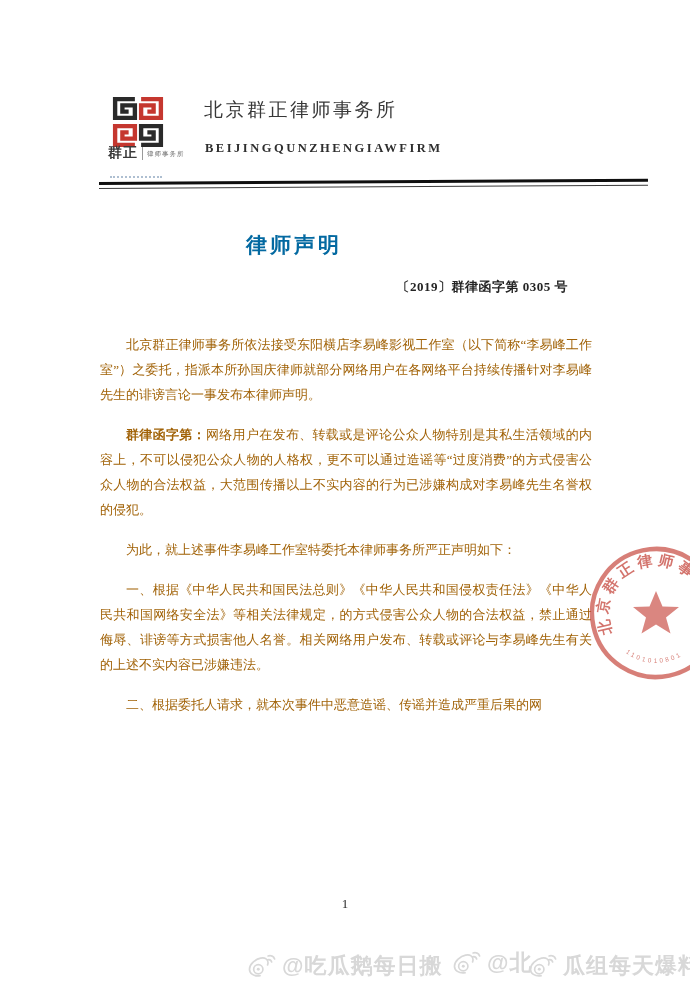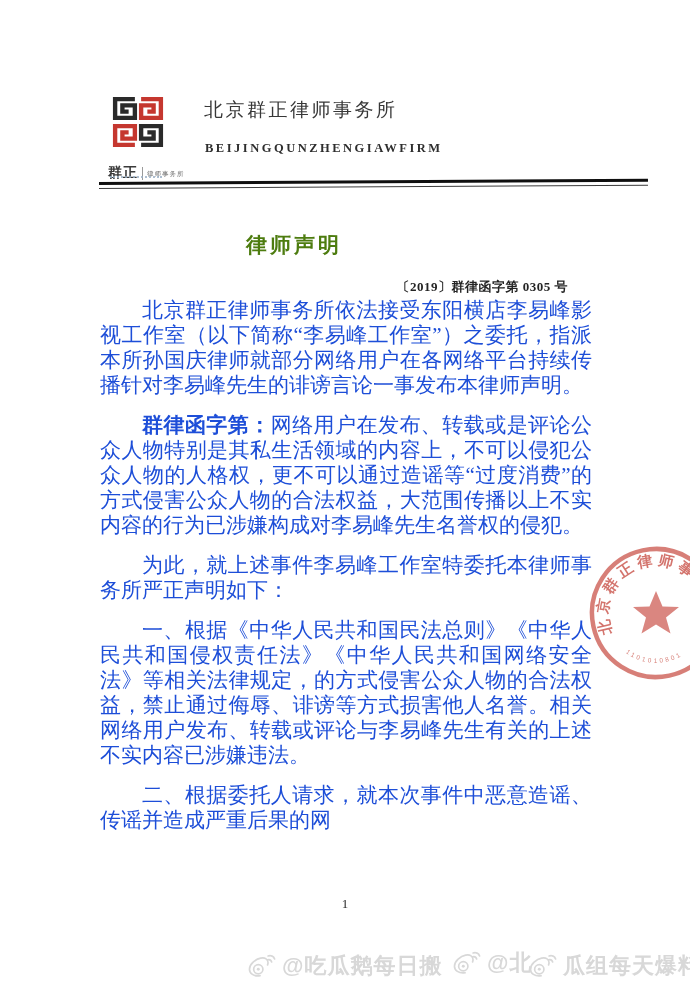--- a/index.html
+++ b/index.html
@@ -6,46 +6,46 @@
   .page{
     position:relative;
     width:690px;height:987px;
     background:#ffffff;
     overflow:hidden;
     font-family:"Liberation Serif","DejaVu Serif",serif;
     color:#1c1c1c;
   }
   
   .logo-mark{position:absolute;left:112px;top:96px;}
-  .logo-lockup{position:absolute;left:108px;top:164px;display:flex;align-items:center;gap:4px;}
+  .logo-lockup{position:absolute;left:108px;top:144px;display:flex;align-items:center;gap:4px;}
   .logo-cn{font-size:14px;font-weight:700;color:#3a3a3a;letter-spacing:1px;}
   .logo-div{width:1px;height:13px;background:#9a9a9a;}
   .logo-small{font-size:6.5px;color:#666;line-height:7px;letter-spacing:1px;}
   .logo-dots{position:absolute;left:110px;top:176px;width:52px;border-bottom:2px dotted #9ab0c6;opacity:.8;}
   .firm-cn{position:absolute;left:204px;top:97px;font-size:19px;letter-spacing:2.5px;color:#383838;}
   .firm-en{position:absolute;left:205px;top:141px;font-size:12.5px;letter-spacing:2.5px;color:#2e2e2e;font-weight:600;}
   .head-rule{
     position:absolute;left:99px;top:182px;width:549px;height:3px;
     border-top:3.5px solid #0f0f0f;border-bottom:1px solid #3c3c3c;
     transform:rotate(-0.35deg);transform-origin:left center;
   }
   
   .doc-title{
     position:absolute;left:0;top:231px;width:588px;
-    text-align:center;font-size:21px;font-weight:700;letter-spacing:3px;color:#4d7c0f;
+    text-align:center;font-size:21px;font-weight:700;letter-spacing:3px;color:#0369a1;
   }
   .doc-number{
     position:absolute;left:100px;top:278px;width:492px;
     text-align:right;padding-right:24px;box-sizing:border-box;
     font-size:13px;font-weight:700;color:#242424;letter-spacing:0.5px;
   }
   
   .body-text{
-    position:absolute;left:100px;top:298px;width:492px;
-    font-size:21px;line-height:25px;text-align:justify;color:#1d4ed8;
+    position:absolute;left:100px;top:332px;width:492px;
+    font-size:13px;line-height:25px;text-align:justify;color:#a16207;
   }
   .para{margin:0 0 15px 0;text-indent:2em;}
   .para .b{font-weight:700;}
   .page-num{
     position:absolute;left:0;top:896px;width:690px;text-align:center;
     font-size:13px;color:#2a2a2a;
   }
   
   .seal{position:absolute;left:581px;top:538px;opacity:.9;pointer-events:none;}
   

